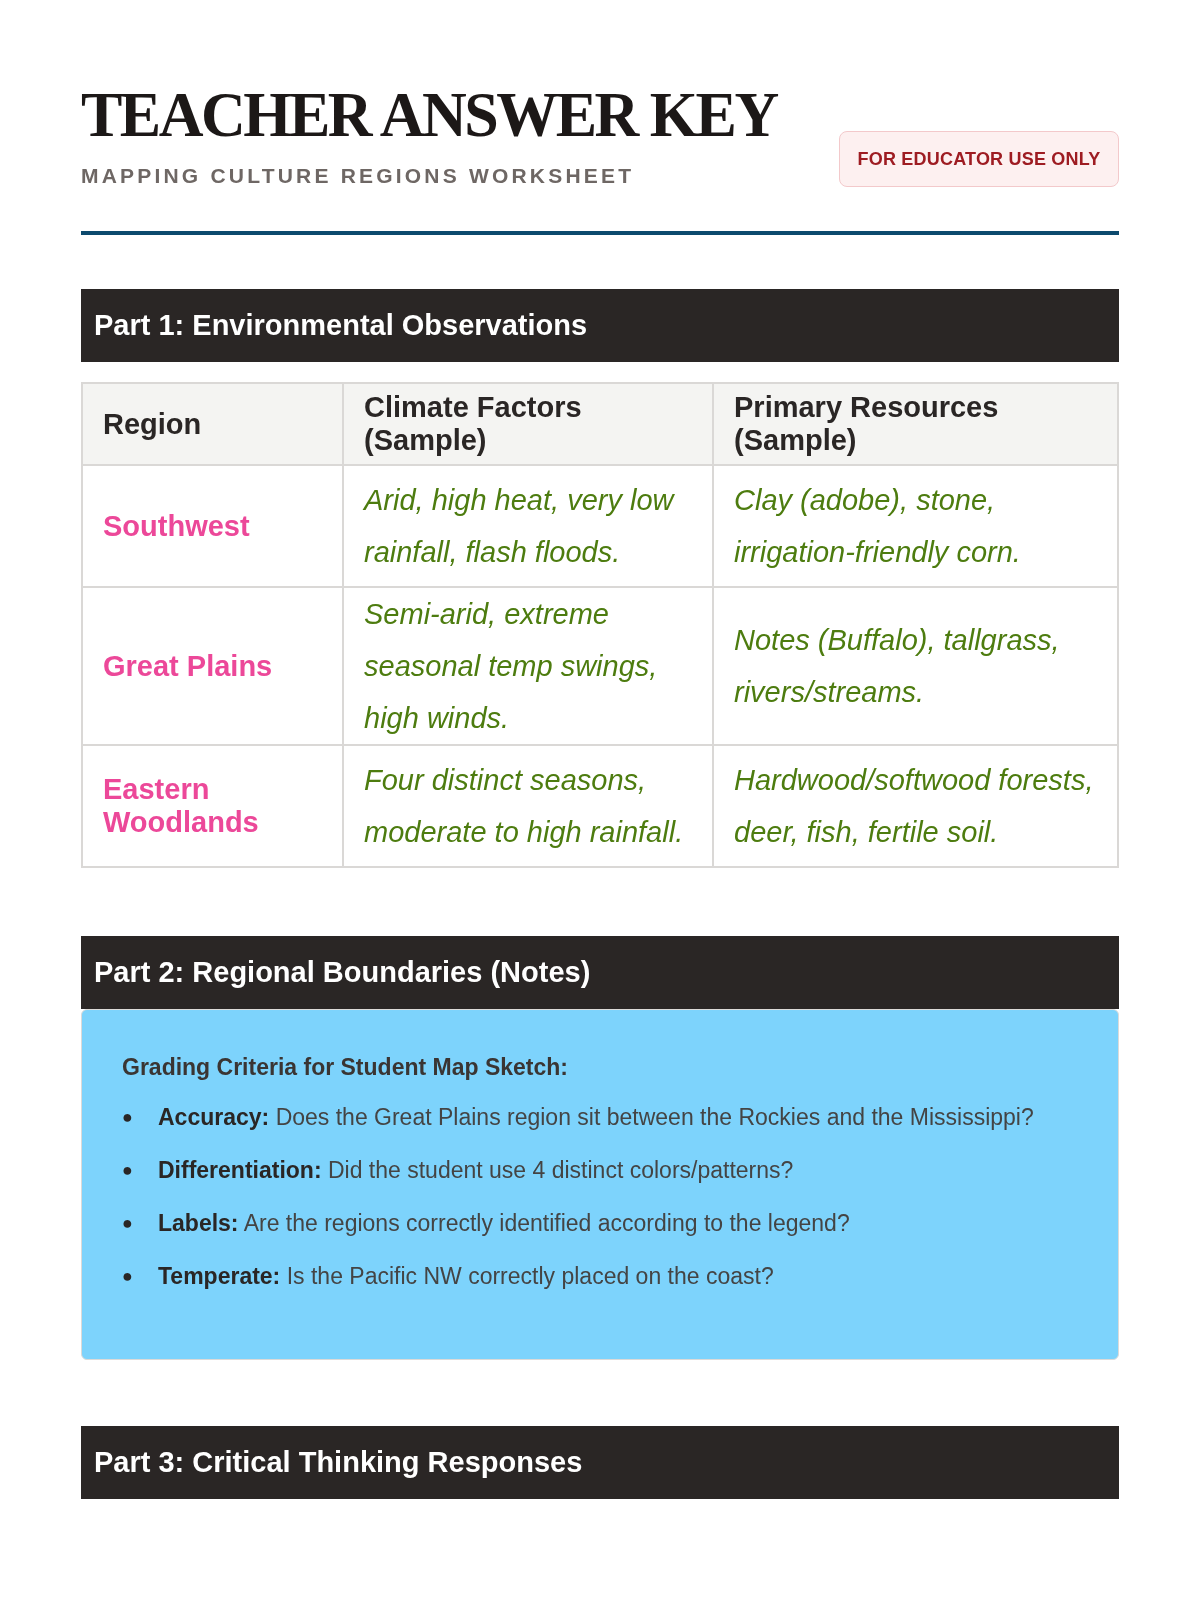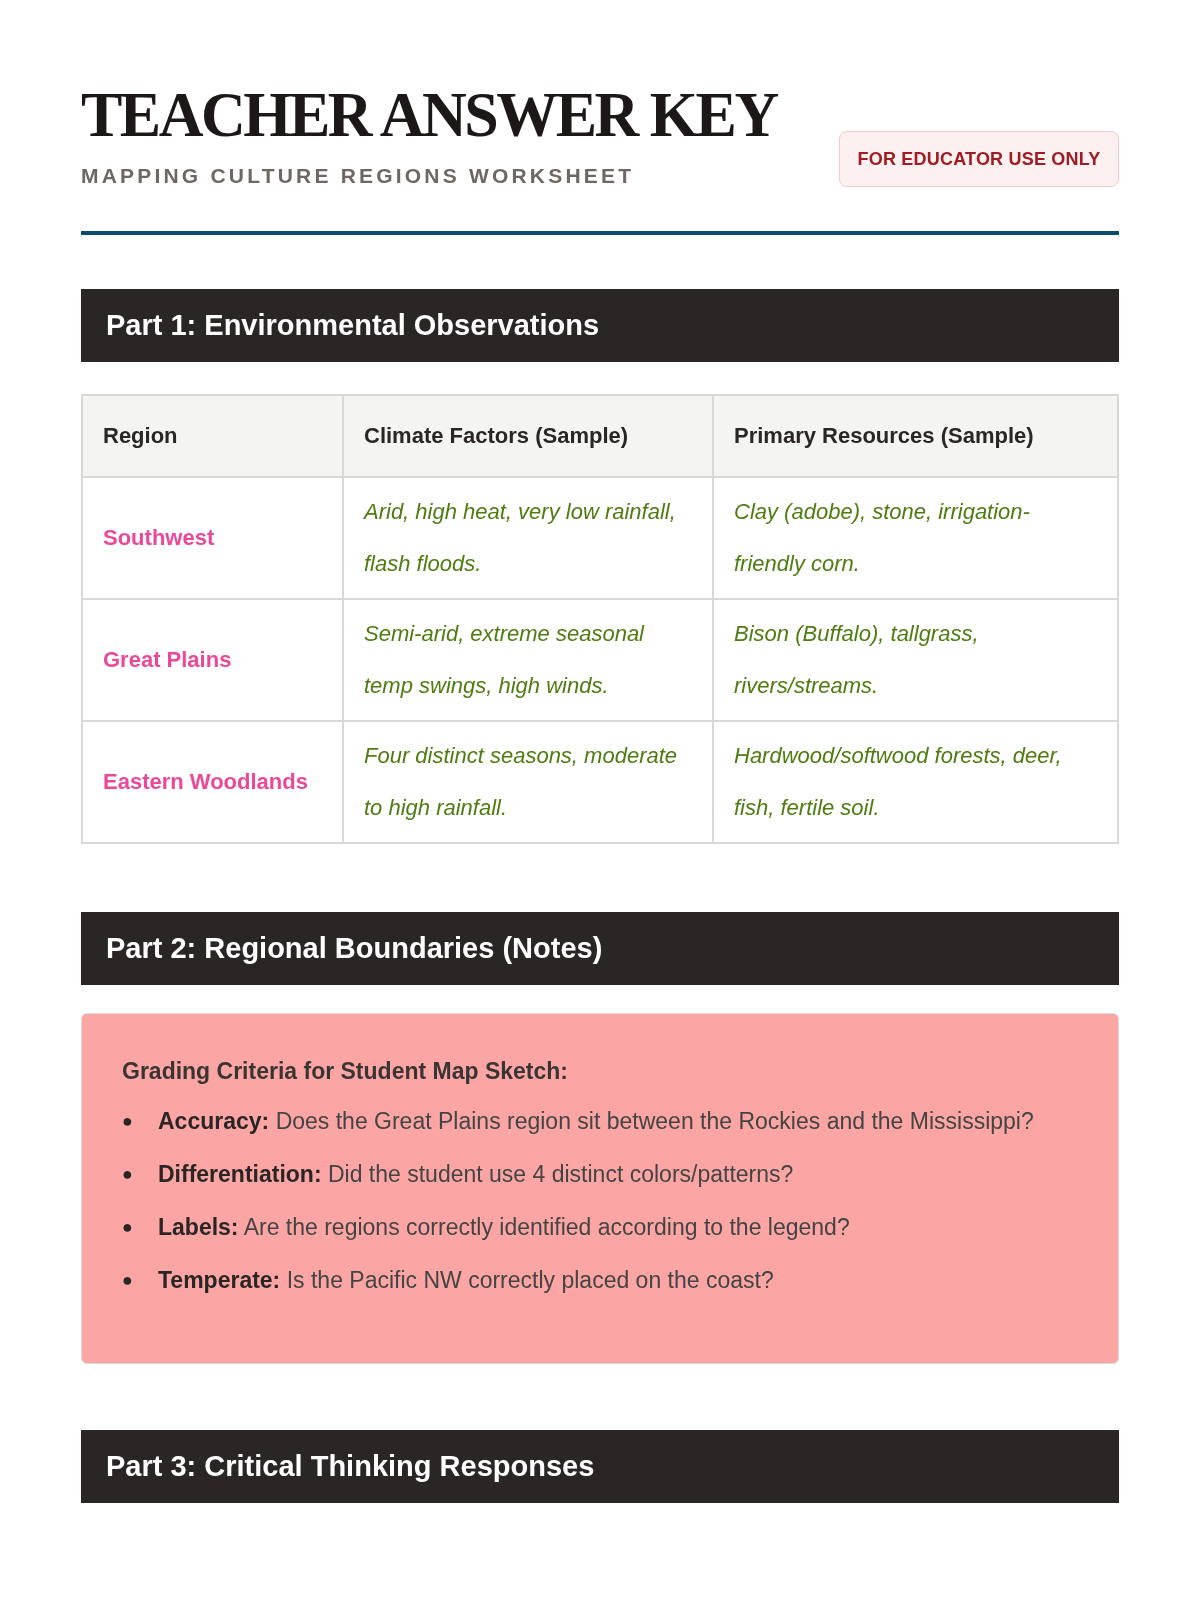--- a/index.html
+++ b/index.html
@@ -5,33 +5,33 @@
   * { box-sizing: border-box; margin: 0; padding: 0; }
   html, body { width: 1200px; height: 1600px; overflow: hidden; background: #ffffff; }
   body { font-family: "Liberation Sans", "DejaVu Sans", sans-serif; color: #2a2625; }
   .page { position: relative; width: 1200px; padding: 0 81px; }
 
   .header { position: relative; height: 235px; border-bottom: 4px solid #0c4a6e; }
   .title { position: absolute; left: 0; top: 84px; font-family: "Liberation Serif", "DejaVu Serif", serif; font-weight: bold; font-size: 62px; letter-spacing: -2.5px; color: #1c1817; line-height: 1; transform: scaleY(1.02); }
   .subtitle { position: absolute; left: 0; top: 164px; font-size: 21px; letter-spacing: 3.2px; color: #6e6764; font-weight: bold; text-transform: uppercase; }
   .badge { position: absolute; right: 0; top: 131px; width: 280px; height: 56px; border: 1.5px solid #f3c9cb; border-radius: 8px; background: #fdf0f0; color: #9e1c22; font-size: 18px; font-weight: bold; display: flex; align-items: center; justify-content: center; letter-spacing: 0.2px; }
 
-  .section-bar { background: #2a2625; color: #ffffff; height: 73px; display: flex; align-items: center; padding-left: 25px; font-size: 29px; font-weight: bold; }
+  .section-bar { background: #2a2625; color: #ffffff; height: 73px; display: flex; align-items: center; padding-left: 13px; font-size: 29px; font-weight: bold; }
   .s1 { margin-top: 54px; }
 
-  table.obs { width: 100%; border-collapse: collapse; margin-top: 32px; font-size: 22px; }
+  table.obs { width: 100%; border-collapse: collapse; margin-top: 20px; font-size: 29px; }
   table.obs th, table.obs td { border: 2px solid #dad8d6; text-align: left; vertical-align: middle; }
   table.obs th { background: #f4f4f2; height: 82px; padding: 0 20px; font-weight: bold; color: #2a2625; }
   table.obs td { height: 122px; padding: 0 20px; }
   table.obs td.region { font-weight: bold; color: #ec4899; width: 261px; }
   table.obs td.ans { font-style: italic; color: #4d7c0f; line-height: 52px; }
   .col2 { width: 370px; }
 
   .s2 { margin-top: 68px; }
-  .notes { margin-top: 28px; background: #fca5a5; border: 1.5px solid #dcdad8; border-radius: 6px; padding: 44px 40px 50px 40px; }
+  .notes { background: #7dd3fc; border: 1.5px solid #dcdad8; border-radius: 6px; padding: 44px 40px 50px 40px; }
   .notes-title { font-size: 23px; font-weight: bold; color: #3a3533; margin-bottom: 16px; }
   .crit { font-size: 23px; color: #444; line-height: 40px; position: relative; padding-left: 36px; margin-bottom: 13px; }
   .crit .bullet { position: absolute; left: 0; top: 0; color: #2a2625; font-size: 18px; }
   .crit b { color: #2a2625; }
   .crit.multi { padding-left: 0; text-indent: 36px; }
   .crit.multi .bullet { text-indent: 0; }
 
   .s3 { margin-top: 66px; }
 </style>
 </head>
@@ -57,21 +57,21 @@
     </thead>
     <tbody>
       <tr>
         <td class="region">Southwest</td>
         <td class="ans">Arid, high heat, very low rainfall, flash floods.</td>
         <td class="ans">Clay (adobe), stone, irrigation-friendly corn.</td>
       </tr>
       <tr>
         <td class="region">Great Plains</td>
         <td class="ans">Semi-arid, extreme seasonal temp swings, high winds.</td>
-        <td class="ans">Bison (Buffalo), tallgrass, rivers/streams.</td>
+        <td class="ans">Notes (Buffalo), tallgrass, rivers/streams.</td>
       </tr>
       <tr>
         <td class="region">Eastern Woodlands</td>
         <td class="ans">Four distinct seasons, moderate to high rainfall.</td>
         <td class="ans">Hardwood/softwood forests, deer, fish, fertile soil.</td>
       </tr>
     </tbody>
   </table>
 
   <div class="section-bar s2">Part 2: Regional Boundaries (Notes)</div>

